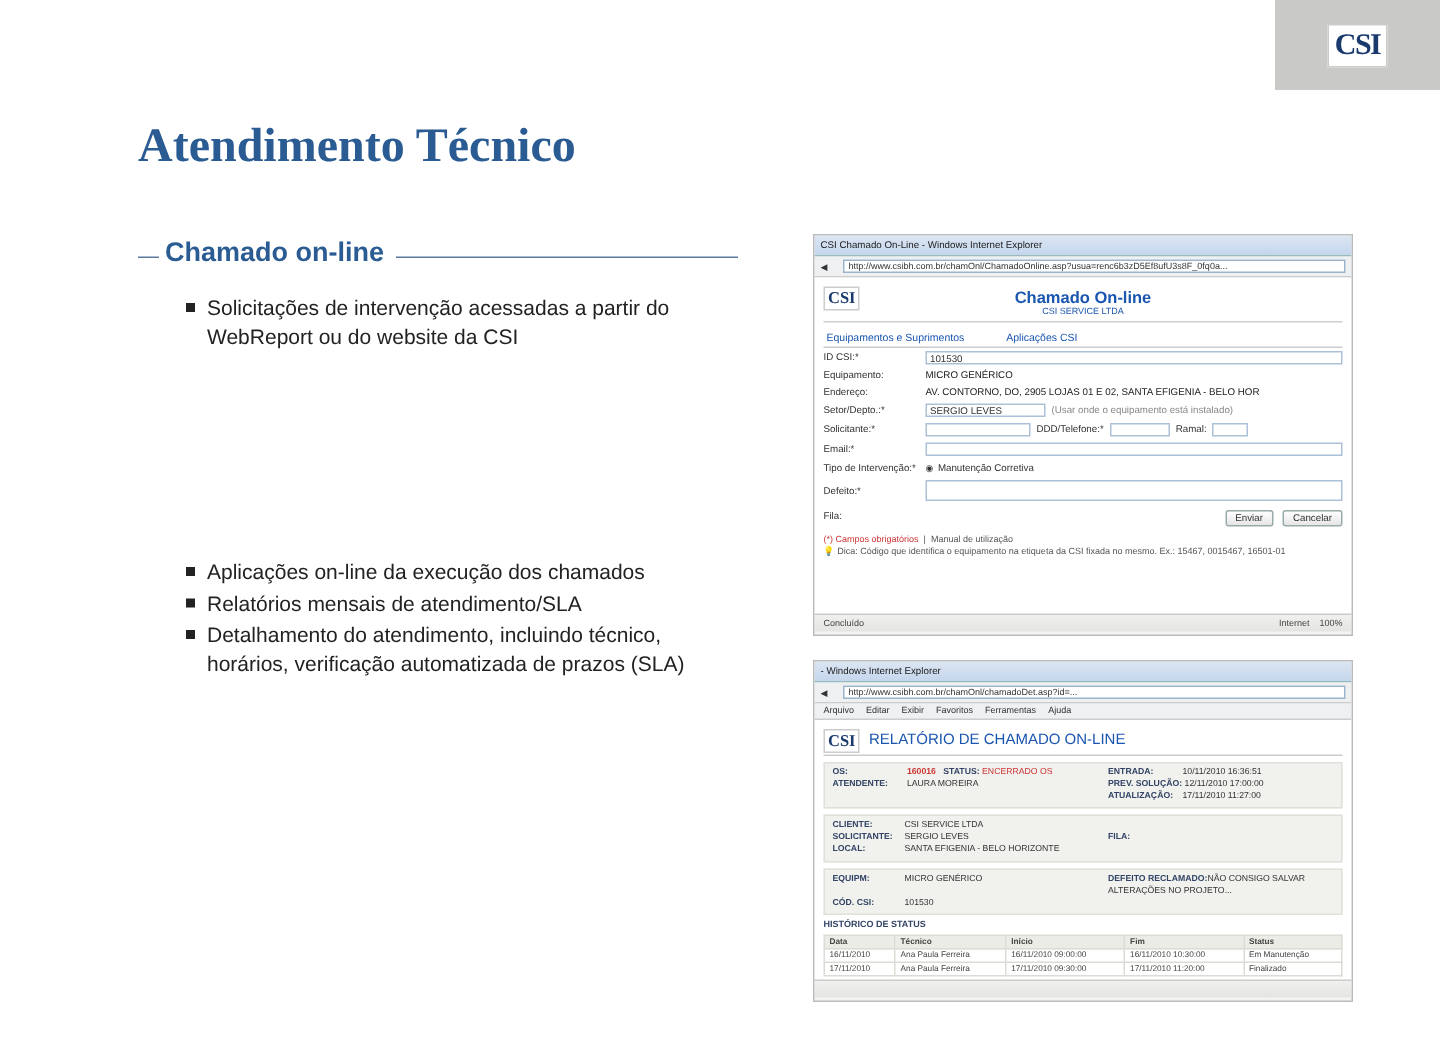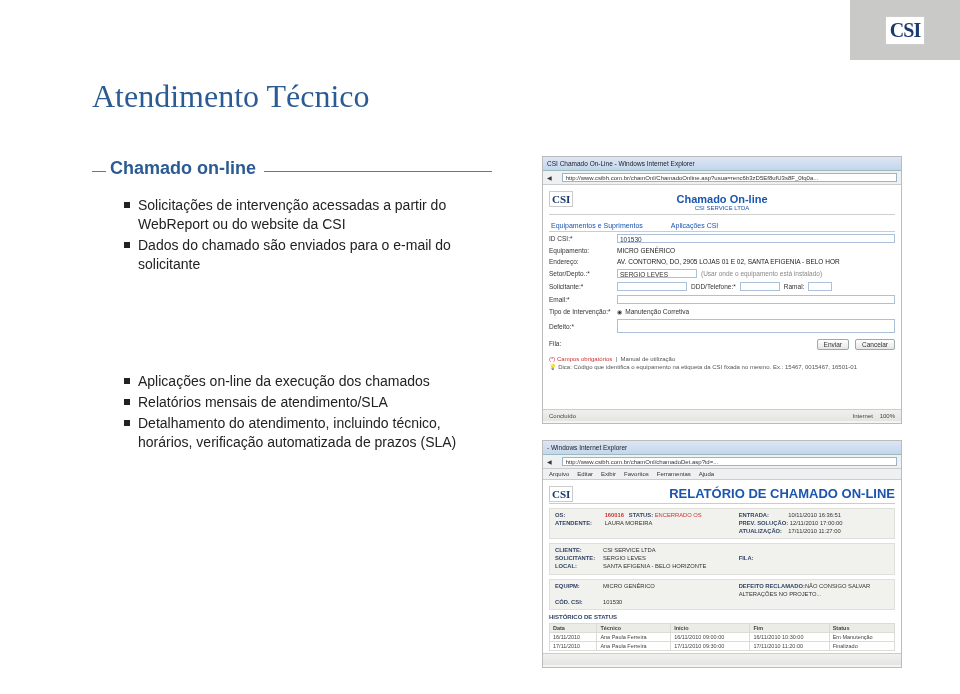--- a/index.html
+++ b/index.html
@@ -30,21 +30,21 @@
     font-weight: bold;
     font-size: 20px;
     color: #1a3a6e;
     letter-spacing: -1px;
   }
   .page-title {
     position: absolute;
     top: 78px;
     left: 92px;
     font-family: Georgia, 'Times New Roman', serif;
-    font-weight: normal;
+    font-weight: bold;
     font-size: 32px;
     color: #2b5b93;
   }
   .section {
     position: absolute;
     left: 92px;
     width: 400px;
   }
   .section-1 { top: 158px; }
   .section-2 { top: 362px; }
@@ -253,24 +253,24 @@
   }
   .report-header {
     display: flex;
     align-items: center;
     height: 20px;
     border-bottom: 1px solid #ccc;
     position: relative;
   }
   .report-title {
     flex: 1;
-    text-align: right;
+    text-align: left;
     color: #1a55b0;
-    font-weight: bold;
-    font-size: 13px;
+    font-weight: normal;
+    font-size: 10px;
   }
   .pale-box {
     background: #f1f2ee;
     border: 1px solid #e0e0da;
     padding: 3px 5px;
     margin-top: 4px;
     font-size: 5.8px;
     line-height: 1.35;
     color: #333;
   }
@@ -303,21 +303,20 @@
 
 <div class="section section-1">
   <div class="section-header">
     <div class="section-line"></div>
     <div class="section-title-wrap">
       <span class="section-title">Chamado on-line</span>
     </div>
   </div>
   <ul class="bullets">
     <li>Solicitações de intervenção acessadas a partir do WebReport ou do website da CSI</li>
-    <li>Dados do chamado são enviados para o e-mail do solicitante</li>
   </ul>
 </div>
 
 <div class="section section-2">
   <ul class="bullets">
     <li>Aplicações on-line da execução dos chamados</li>
     <li>Relatórios mensais de atendimento/SLA</li>
     <li>Detalhamento do atendimento, incluindo técnico, horários, verificação automatizada de prazos (SLA)</li>
   </ul>
 </div>

